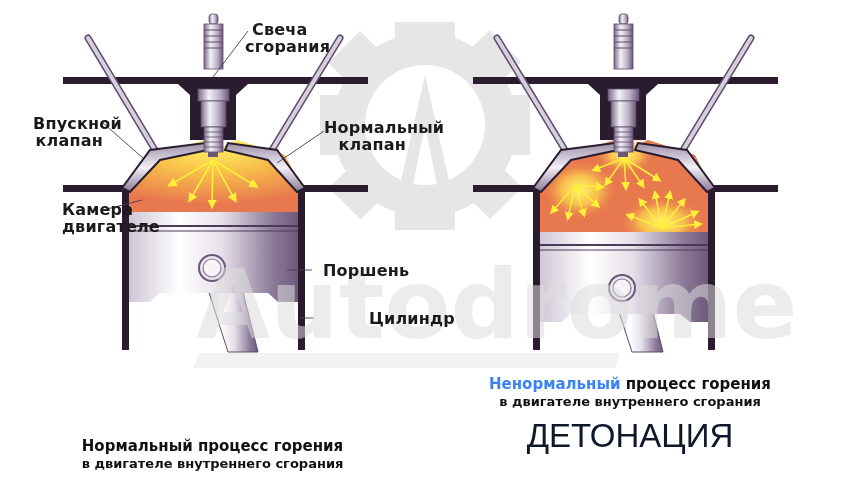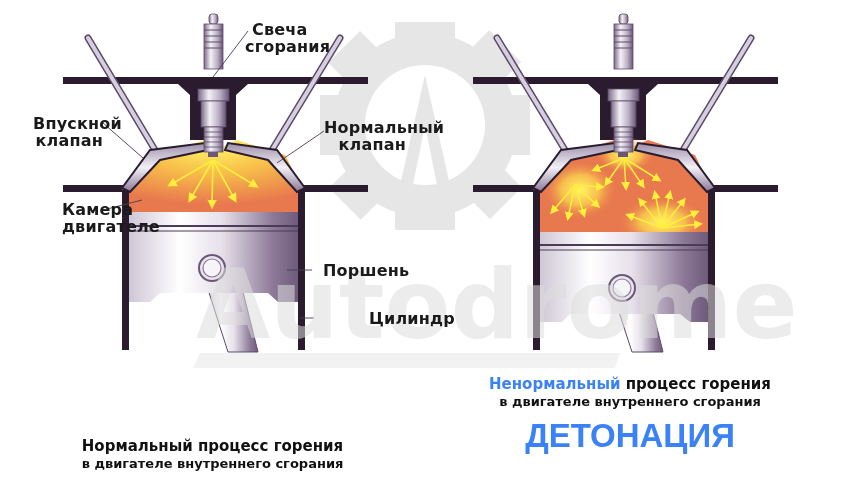--- a/index.html
+++ b/index.html
@@ -6,22 +6,22 @@
   body { width: 850px; height: 486px; position: relative; overflow: hidden;
          font-family: "DejaVu Sans", "Liberation Sans", sans-serif; }
   #stage { position: absolute; left: 0; top: 0; width: 850px; height: 486px; }
   .lbl { position: absolute; font-family: "DejaVu Sans", sans-serif; font-weight: bold;
          font-size: 16px; line-height: 17px; color: #1a1a1a; letter-spacing: 0.2px; }
   .lbl.center { text-align: right; }
   .caption { position: absolute; text-align: center; font-family: "DejaVu Sans", sans-serif; color: #111; }
   .caption .main { font-weight: bold; font-size: 15px; line-height: 20px; }
   .caption .sub { font-weight: bold; font-size: 13px; line-height: 16px; }
   .red { color: #3b82f6; }
-  .det { font-family: "Liberation Sans", sans-serif; font-weight: bold; font-size: 33px;
-         color: #3b82f6; letter-spacing: 0px; line-height: 36px; }
+  .det { font-family: "Liberation Sans", sans-serif; font-weight: normal; font-size: 33px;
+         color: #0f172a; letter-spacing: 0px; line-height: 36px; }
 </style>
 </head>
 <body>
 
 <div id="stage">
 
   <svg width="850" height="486" viewBox="0 0 850 486" style="position:absolute;left:0;top:0">
     <defs>
       <linearGradient id="metalH" x1="0" y1="0" x2="1" y2="0">
         <stop offset="0" stop-color="#cfc7d6"></stop>

